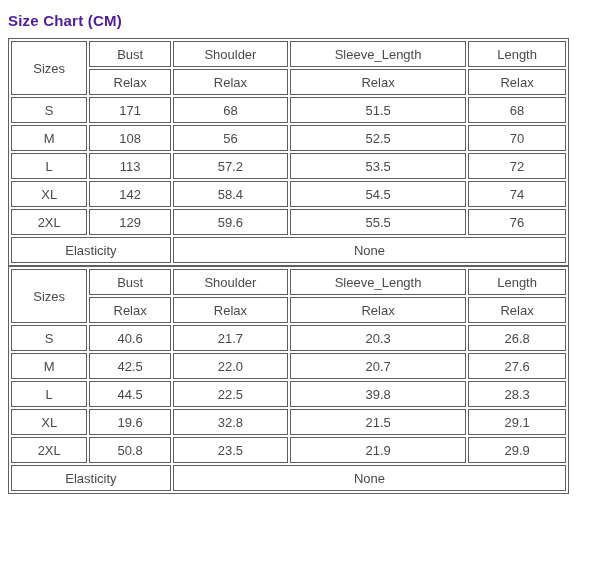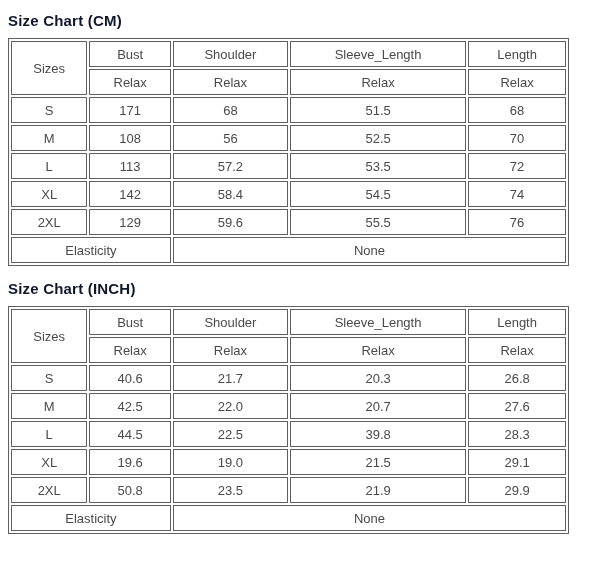--- a/index.html
+++ b/index.html
@@ -12,21 +12,21 @@
     width: 600px;
     height: 567px;
     box-sizing: border-box;
     padding: 1px 8px 0 8px;
     background: #ffffff;
     overflow: hidden;
   }
   .chart-title {
     font-size: 15px;
     font-weight: bold;
-    color: #0f172a;
+    color: #4c1d95;
     margin: 0;
     padding: 11px 0 9px 0;
     letter-spacing: 0.2px;
   }
   .chart-title.second {
     padding-top: 14px;
   }
   table.size-table {
     border-collapse: separate;
     border-spacing: 2px;
@@ -118,21 +118,20 @@
         </tr>
         <tr>
           <td colspan="2">Elasticity</td>
           <td colspan="3">None</td>
         </tr>
       </tbody>
     </table>
   </section>
 
   <section>
-    <h2 class="chart-title second">Size Chart (INCH)</h2>
     <table class="size-table">
       <colgroup>
         <col class="col-sizes">
           <col class="col-bust">
           <col class="col-shoulder">
           <col class="col-sleeve">
           <col class="col-length">
       </colgroup>
       <tbody>
         <tr>
@@ -165,21 +164,21 @@
         <tr>
           <td>L</td>
           <td>44.5</td>
           <td>22.5</td>
           <td>39.8</td>
           <td>28.3</td>
         </tr>
         <tr>
           <td>XL</td>
           <td>19.6</td>
-          <td>19.0</td>
+          <td>32.8</td>
           <td>21.5</td>
           <td>29.1</td>
         </tr>
         <tr>
           <td>2XL</td>
           <td>50.8</td>
           <td>23.5</td>
           <td>21.9</td>
           <td>29.9</td>
         </tr>

